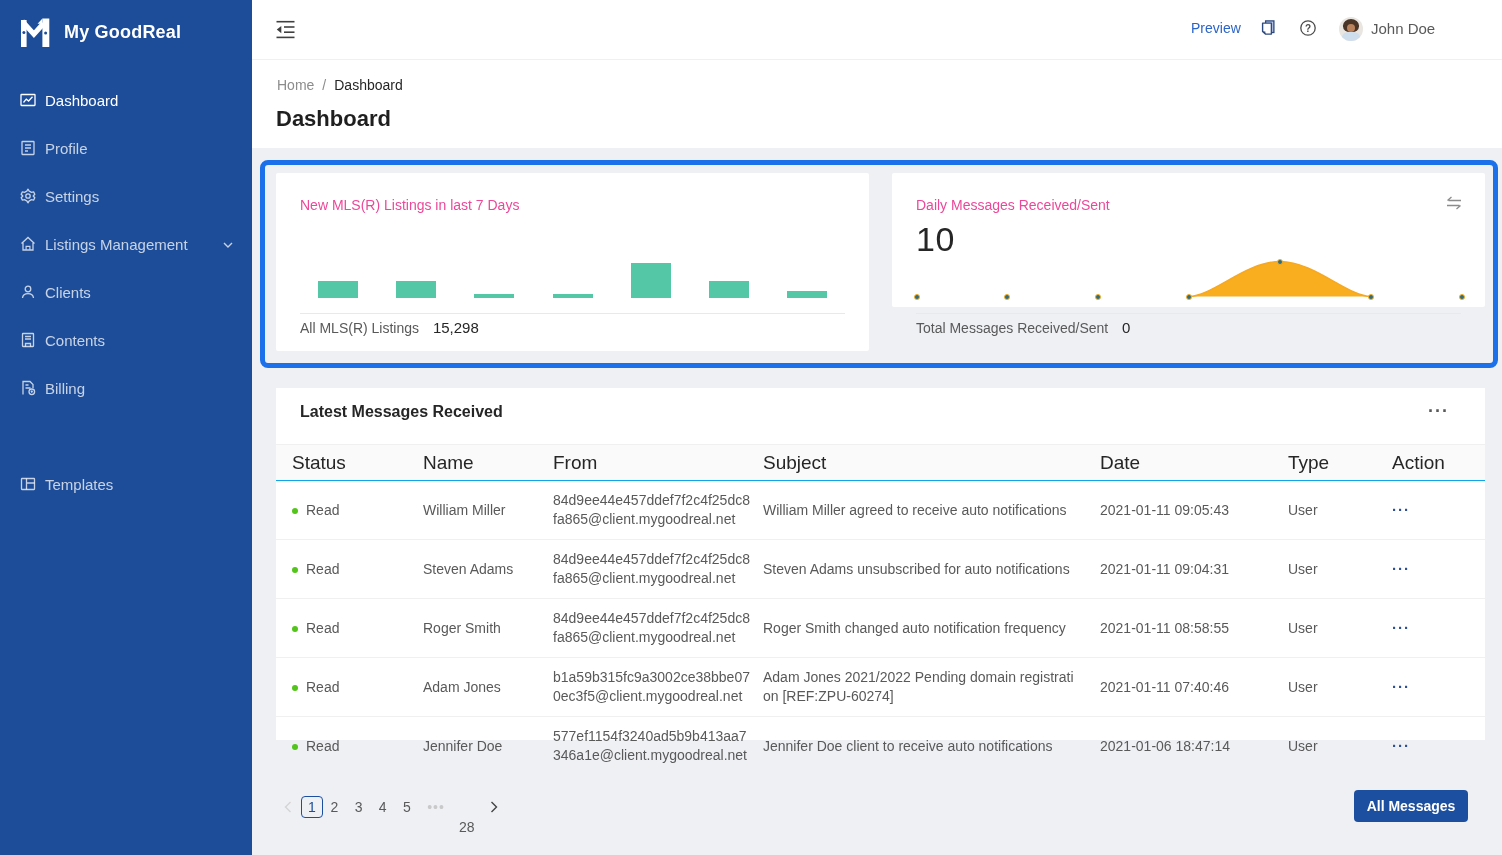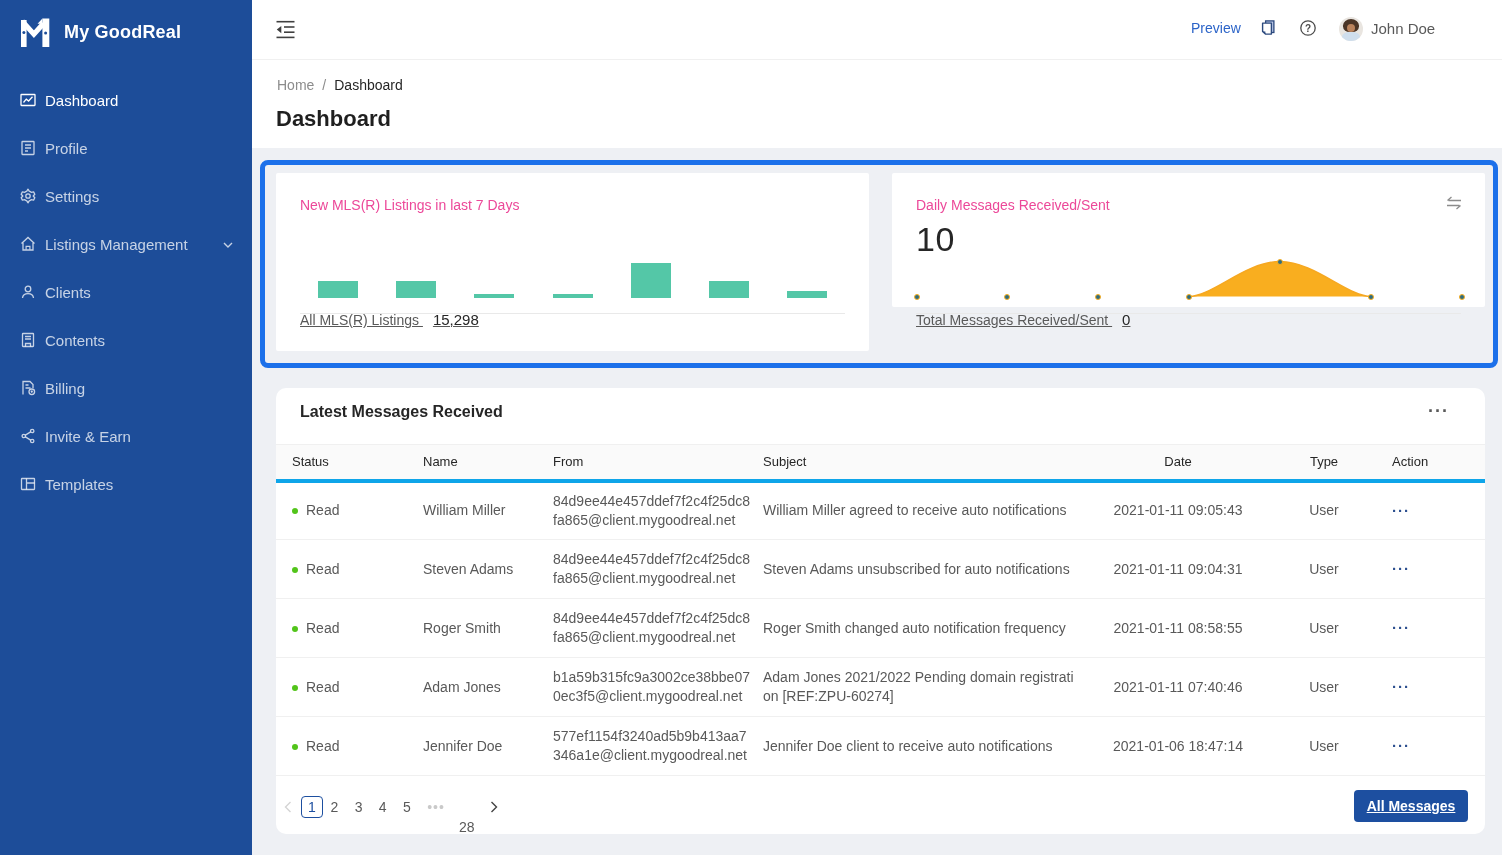--- a/index.html
+++ b/index.html
@@ -35,46 +35,46 @@
 #ptitle { position:absolute; left:24px; top:45px; font-size:22px; font-weight:bold; color:#1f1f1f; }
 
 
 #content { position:absolute; left:252px; top:148px; width:1250px; height:707px; background:#eef0f4; }
 #bluebox { position:absolute; left:8px; top:12px; width:1238px; height:208px; border:5px solid #1c70ea; border-radius:8px; }
 .card { position:absolute; background:#fff; border-radius:2px; }
 #card1 { left:24px; top:25px; width:593px; height:178px; }
 #card2 { left:640px; top:25px; width:593px; height:134px; }
 .ctitle { position:absolute; left:24px; top:24px; font-size:14px; color:#ec4899; }
 .cdivider { position:absolute; left:24px; right:24px; top:140px; border-top:1px solid #e9e9e9; }
-.cfooter { position:absolute; left:24px; top:138px; font-size:14px; color:#595959;text-decoration:underline; }
+.cfooter { position:absolute; left:24px; top:146px; font-size:14px; color:#595959; }
 .cfooter b { color:#262626; font-weight:normal; margin-left:10px; font-size:15px; }
 .bar { position:absolute; background:#54c7a7; }
 #bignum { position:absolute; left:24px; top:47px; font-size:34px; color:#262626; letter-spacing:0.5px; }
 #swapicon { position:absolute; left:554px; top:23px; }
 .dot7 { position:absolute; width:6px; height:6px; border-radius:50%; background:#2e6d80; border:1.5px solid #f9ae1f; }
 
 
-#tcard { position:absolute; left:24px; top:240px; width:1209px; height:446px; background:#fff; border-radius:10px; }
+#tcard { position:absolute; left:24px; top:240px; width:1209px; height:352px; background:#fff; border-radius:0; }
 #thead-title { position:absolute; left:24px; top:15px; font-size:16px; font-weight:bold; color:#262626; }
 #tmore { position:absolute; left:1152px; top:13px; font-size:18px; letter-spacing:1px; color:#595959; font-weight:bold; }
 #tcard table { position:absolute; left:0; top:56px; width:1209px; border-collapse:collapse; table-layout:fixed; font-size:14px; color:#595959; }
-#tcard th { height:36px; background:#fafafa; font-weight:normal; color:#262626; font-size:13px; text-align:left; padding:0 16px; border-bottom:4px solid #0ea5e9; border-top:1px solid #f0f0f0; }
+#tcard th { height:36px; background:#fafafa; font-weight:normal; color:#262626; font-size:19px; text-align:left; padding:0 16px; border-bottom:1px solid #0ea5e9; border-top:1px solid #f0f0f0; }
 #tcard td { height:59px; padding:0 16px; border-bottom:1px solid #f0f0f0; line-height:19px; vertical-align:middle; white-space:nowrap; }
-#tcard th.c, #tcard td.c { text-align:center; }
+#tcard th.c, #tcard td.c { text-align:left; }
 #tcard th.al, #tcard td.al { text-align:left; padding:0 29px 0 16px; }
 .rdot { display:inline-block; width:6px; height:6px; border-radius:50%; background:#52c41a; margin-right:8px; vertical-align:1px; }
 .act { color:#2c4f8f; font-weight:bold; letter-spacing:1px; font-size:15px; }
 
 
 #pager { position:absolute; left:0px; top:404px; width:1209px; height:42px; }
 .pg { position:absolute; top:4px; height:22px; line-height:22px; font-size:14px; color:#595959; text-align:center; }
 #pg-prev { left:6px; width:12px; color:#d4d4d4; font-size:13px; }
 #pg-1 { left:25px; width:22px; height:22px; border:1px solid #1d4fa0; border-radius:4px; color:#1d4fa0; font-weight:500; line-height:20px; }
 #pg-next { color:#434343; font-size:13px; }
-#allmsg { position:absolute; left:1078px; top:-2px; width:114px; height:32px; background:#1d4fa0; border-radius:4px; color:#fff; font-size:14px; font-weight:bold; text-align:center; line-height:32px;text-decoration:underline; }
+#allmsg { position:absolute; left:1078px; top:-2px; width:114px; height:32px; background:#1d4fa0; border-radius:4px; color:#fff; font-size:14px; font-weight:bold; text-align:center; line-height:32px; }
 </style>
 </head>
 <body>
 
 <div id="sidebar">
   <div id="logo">
     <svg width="29" height="30" viewBox="0 0 29 30">
       <rect x="0" y="3" width="5.6" height="27" fill="#fff"></rect>
       <rect x="21.4" y="1.5" width="6.9" height="28.5" fill="#fff"></rect>
       <path d="M1.2 4.2 L12.9 17.2 L22.5 6.6" fill="none" stroke="#fff" stroke-width="5.2"></path>
@@ -133,29 +133,20 @@
     <span class="lbl">Contents</span>
   </div>
   <div class="mi" style="top:368px;">
     <svg viewBox="0 0 16 16" fill="none" stroke="rgba(255,255,255,0.75)" stroke-width="1.3">
       <path d="M3 14.5 V1.5 H10 L13 4.5 V8"></path>
       <path d="M5.5 5 h3 M5.5 8 h5"></path>
       <circle cx="11.8" cy="11.8" r="2.8"></circle>
       <path d="M11.8 10.5 v2.6 M10.7 11.3 h2.2" stroke-width="1"></path>
     </svg>
     <span class="lbl">Billing</span>
-  </div>
-  <div class="mi" style="top:416px;">
-    <svg viewBox="0 0 16 16" fill="none" stroke="rgba(255,255,255,0.75)" stroke-width="1.3">
-      <circle cx="12.2" cy="3" r="1.7"></circle>
-      <circle cx="3.8" cy="8" r="1.7"></circle>
-      <circle cx="12.2" cy="13" r="1.7"></circle>
-      <path d="M5.4 7.1 L10.6 3.9 M5.4 8.9 L10.6 12.1"></path>
-    </svg>
-    <span class="lbl">Invite &amp; Earn</span>
   </div>
   <div class="mi" style="top:464px;">
     <svg viewBox="0 0 16 16" fill="none" stroke="rgba(255,255,255,0.75)" stroke-width="1.3">
       <rect x="1.5" y="2.5" width="13" height="11" rx="0.5"></rect>
       <path d="M6.5 2.5 V13.5 M6.5 7 H14.5"></path>
     </svg>
     <span class="lbl">Templates</span>
   </div>
 </div>
 

